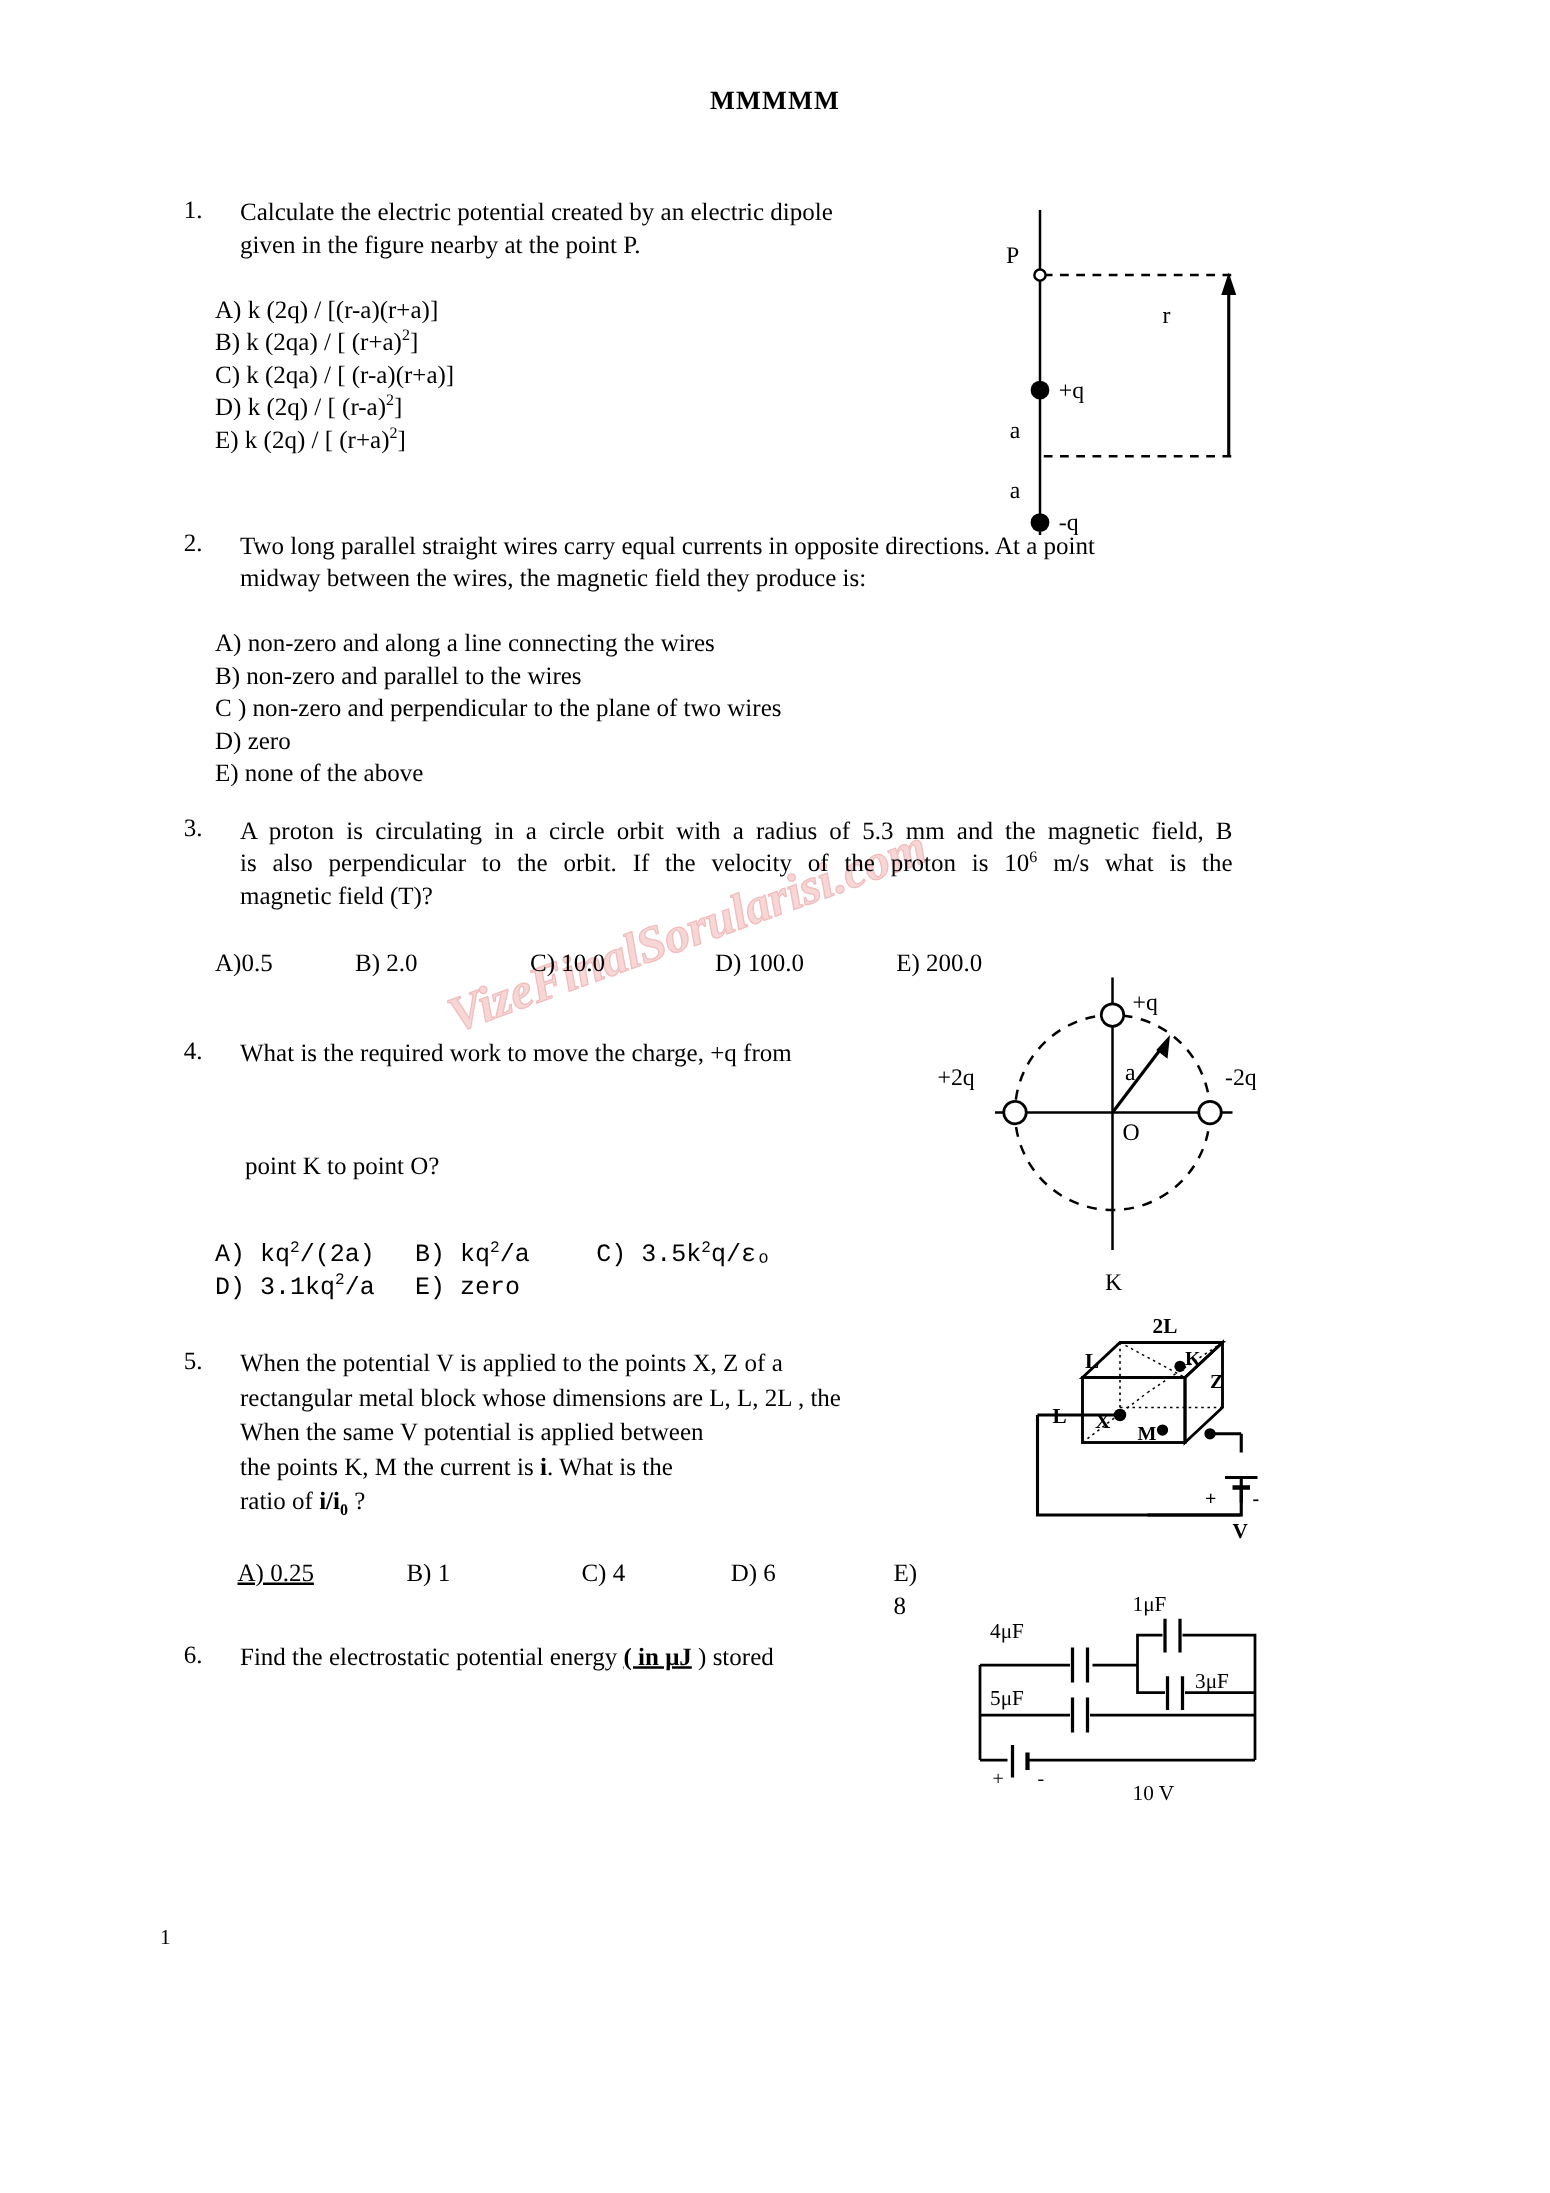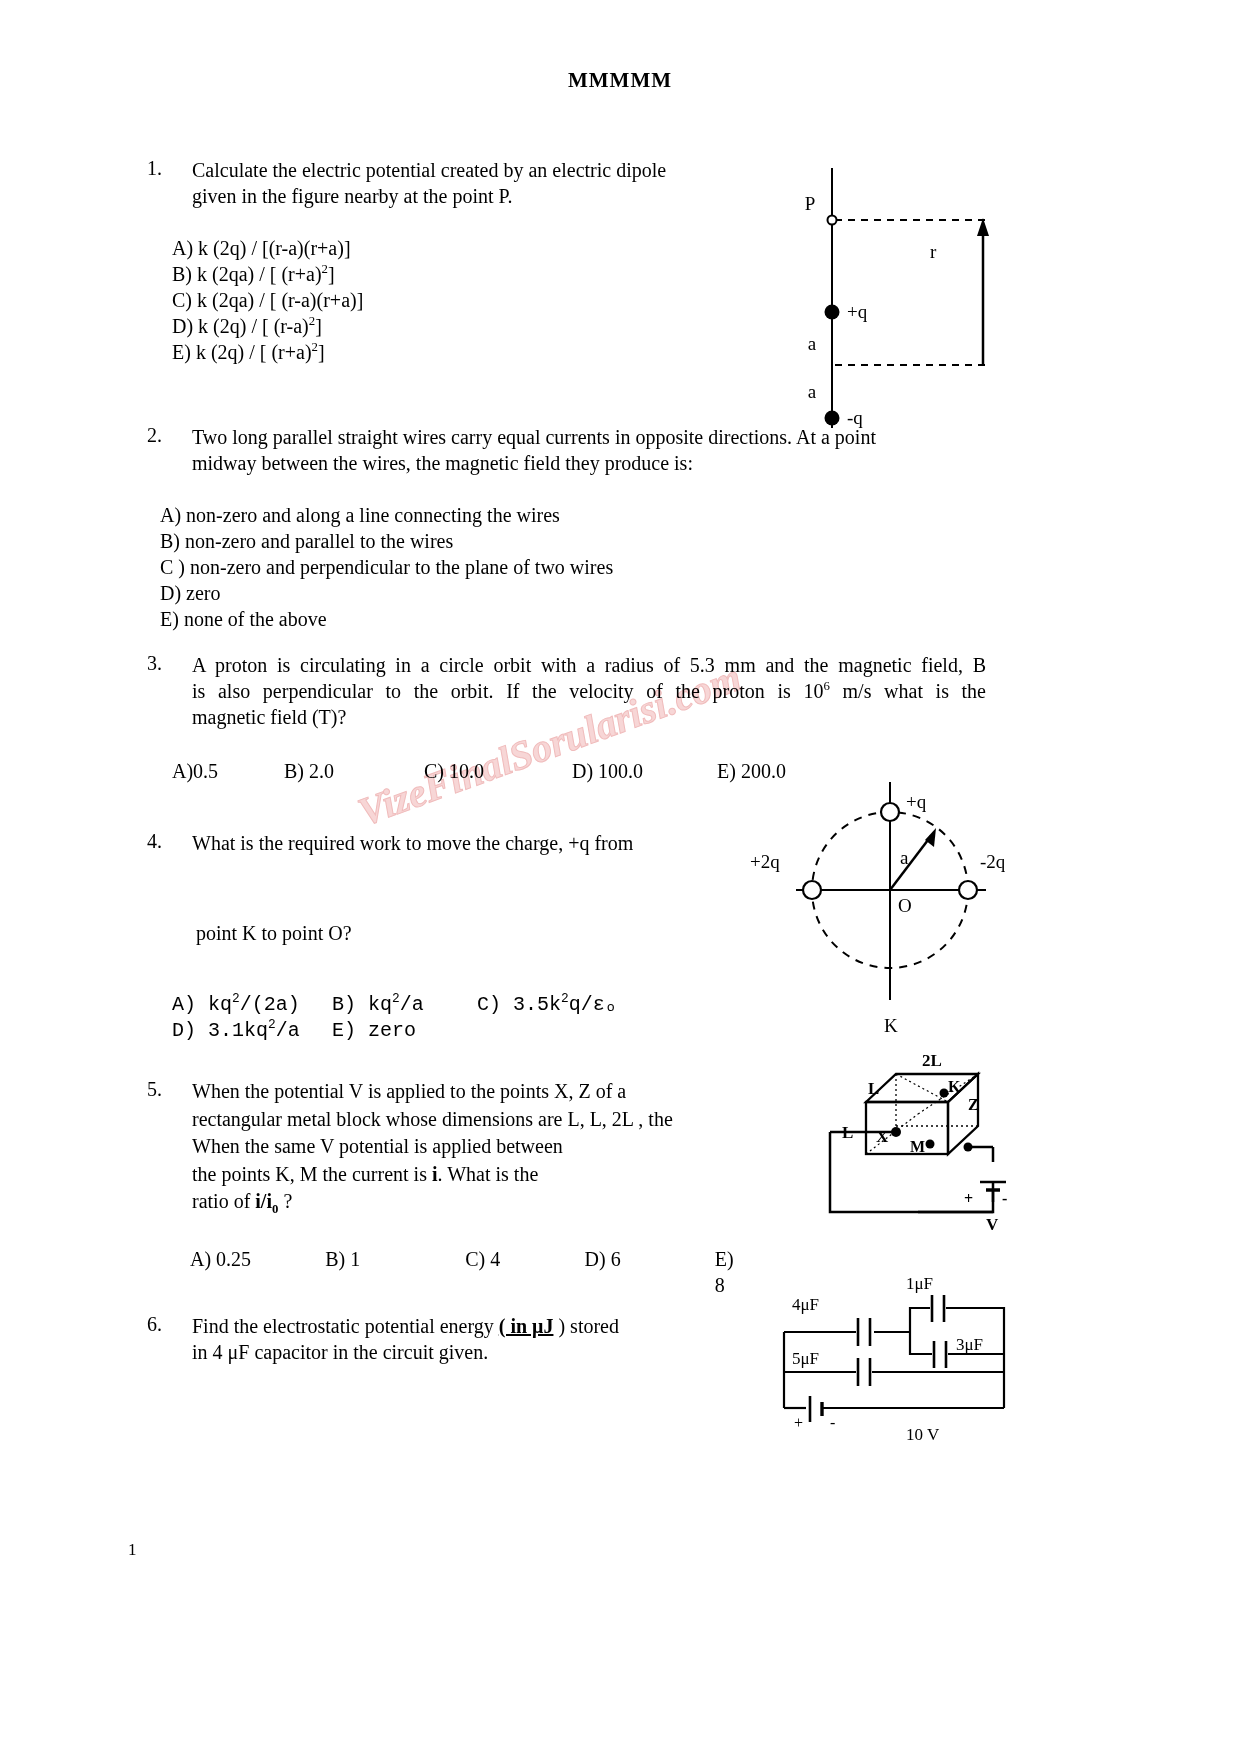--- a/index.html
+++ b/index.html
@@ -156,21 +156,21 @@
       <text x="140" y="98" font-family="Liberation Serif, serif" font-size="19">r</text>
     </svg>
   </div>
 
   <div class="q" style="left:128px; top:424px; width:840px;">
     <div class="q-num">2.</div>
     <div class="q-body">
       <div>Two long parallel  straight wires carry equal currents in opposite directions. At a point</div>
       <div>midway between the wires, the magnetic field they produce is:</div>
     </div>
-    <div class="opts" style="margin-left:32px; margin-top:26px;">
+    <div class="opts" style="margin-left:44px; margin-top:26px;">
       <div>A) non-zero and along a line connecting the wires</div>
       <div>B) non-zero and parallel to the wires</div>
       <div>C ) non-zero and perpendicular to the plane of two wires</div>
       <div>D) zero</div>
       <div>E) none of the above</div>
     </div>
   </div>
 
   <div class="q" style="left:128px; top:652px; width:858px;">
     <div class="q-num">3.</div>
@@ -239,21 +239,21 @@
   <div class="q" style="left:128px; top:1078px; width:620px;">
     <div class="q-num">5.</div>
     <div class="q-body" style="line-height:1.38;">
       <div>When  the  potential  V  is  applied  to  the  points  X,  Z  of  a</div>
       <div>rectangular metal block whose dimensions are L, L, 2L , the</div>
       <div>When  the  same  V  potential    is applied between</div>
       <div>the  points  K,  M  the  current  is  <span class="b">i</span>.  What  is  the</div>
       <div>ratio of <span class="b">i/i<sub>0</sub></span> ?</div>
     </div>
     <div class="opts optrow" style="margin-left:62px; margin-top:30px;">
-      <span style="width:138px;">A) 0.25</span>
+      <span style="width:138px;text-decoration:underline;">A) 0.25</span>
       <span style="width:143px;">B) 1</span>
       <span style="width:122px;">C) 4</span>
       <span style="width:133px;">D) 6</span>
       <span>E) 8</span>
     </div>
   </div>
 
   <div class="fig" style="left:818px; top:1052px;font-weight:bold;">
     <svg width="220" height="195" viewBox="0 0 220 195">
 
@@ -295,21 +295,20 @@
       <text x="146" y="152" font-family="Liberation Serif, serif" font-size="16">+</text>
       <text x="184" y="152" font-family="Liberation Serif, serif" font-size="16">-</text>
       <text x="168" y="178" font-family="Liberation Serif, serif" font-size="17">V</text>
     </svg>
   </div>
 
   <div class="q" style="left:128px; top:1313px; width:620px;">
     <div class="q-num">6.</div>
     <div class="q-body">
       <div>Find the electrostatic potential energy <span class="b" style="text-decoration:underline;">( in  μJ</span> ) stored</div>
-      <div>in  4 μF capacitor in the circuit given.</div>
     </div>
   </div>
 
   <div class="fig" style="left:770px; top:1288px;">
     <svg width="260" height="180" viewBox="0 0 260 180">
 
       <polyline points="14,44 14,120" fill="none" stroke="#000" stroke-width="2.2"></polyline>
       <polyline points="14,44 86,44" fill="none" stroke="#000" stroke-width="2.2"></polyline>
       <polyline points="104,44 140,44" fill="none" stroke="#000" stroke-width="2.2"></polyline>
 

